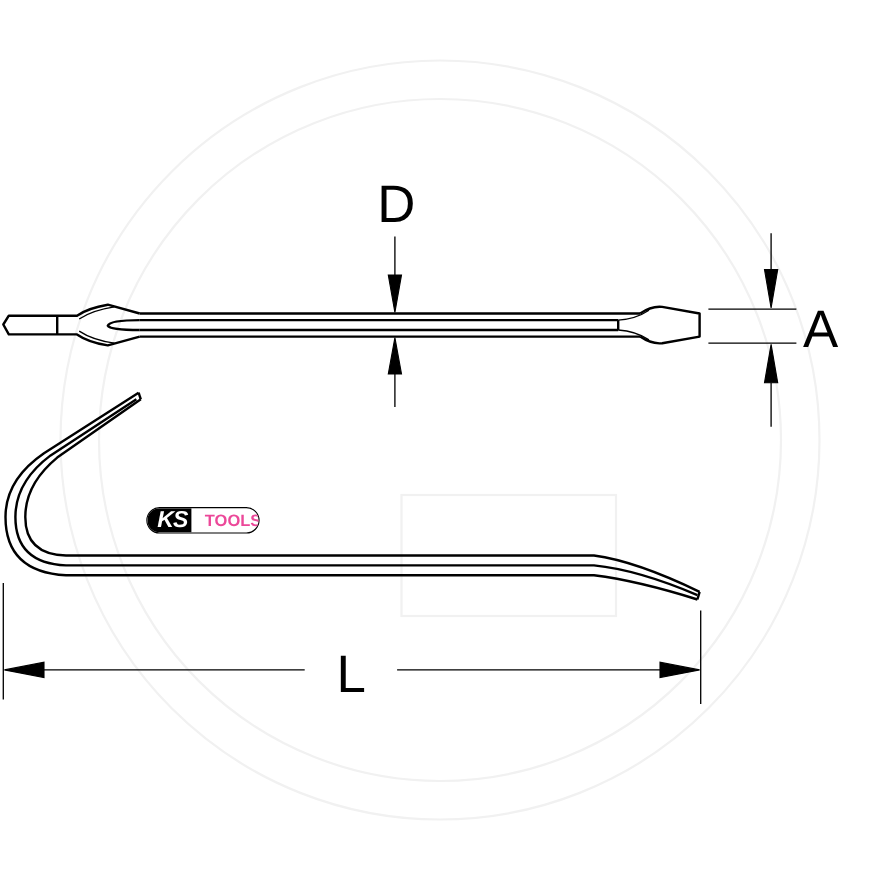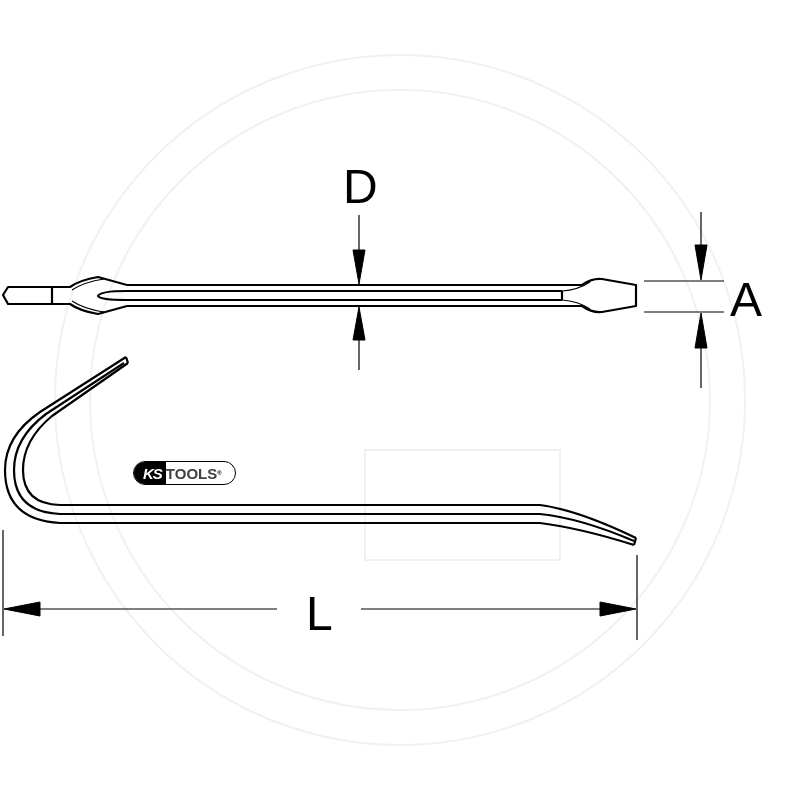--- a/index.html
+++ b/index.html
@@ -18,25 +18,25 @@
     #logo {
       position: absolute; left: 133px; top: 461px;
       width: 103px; height: 24px;
       border: 1.5px solid #000; border-radius: 12px;
       box-sizing: border-box; overflow: hidden; display: flex; align-items: center;
       font-family: "Liberation Sans", sans-serif; font-weight: bold;
     }
     #logo .ks {
       background: #000; color: #fff; height: 100%;
       display: flex; align-items: center; padding: 0 4px 0 9px;
-      font-style: italic; font-size: 15px; letter-spacing: -1px;
+      font-style: italic; font-size: 21px; letter-spacing: -1px;
       border-radius: 0 0 0 0;
     }
     #logo .tools {
-      color: #404040; font-size: 15px; padding-left: 0; letter-spacing: 0px;
+      color: #ec4899; font-size: 15px; padding-left: 12px; letter-spacing: 0px;
     }
     #logo .reg { font-size: 6px; vertical-align: super; }
   </style>
 </head>
 <body>
 
 <svg id="canvas" viewBox="0 0 800 800" xmlns="http://www.w3.org/2000/svg">
 
   <g fill="none" stroke="#f1f1f1" stroke-width="2">
     <circle cx="400" cy="400" r="345"></circle>

